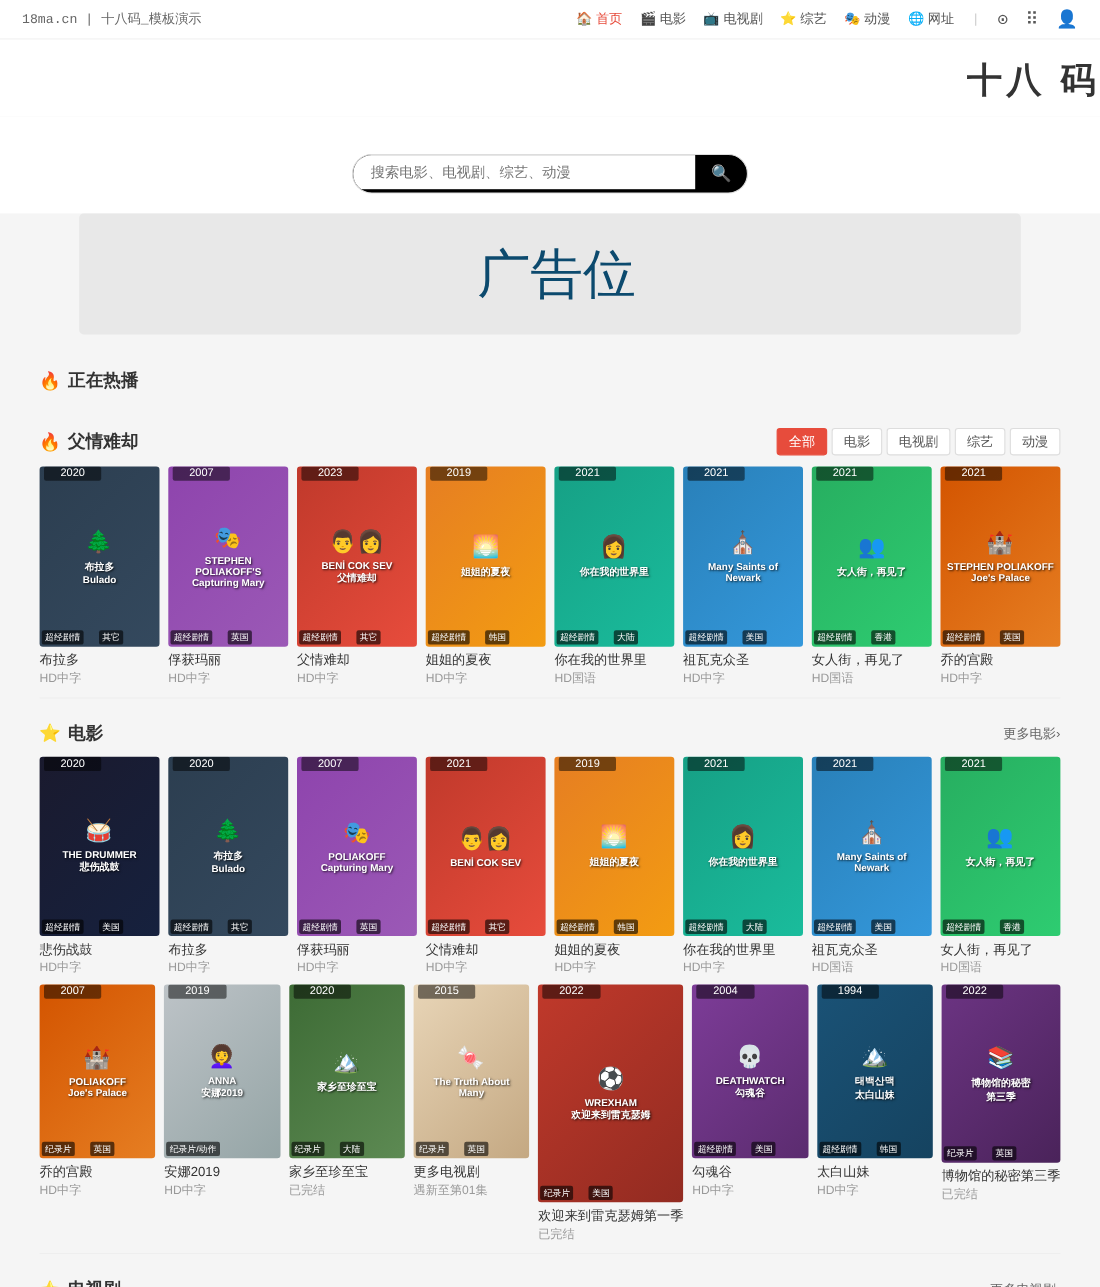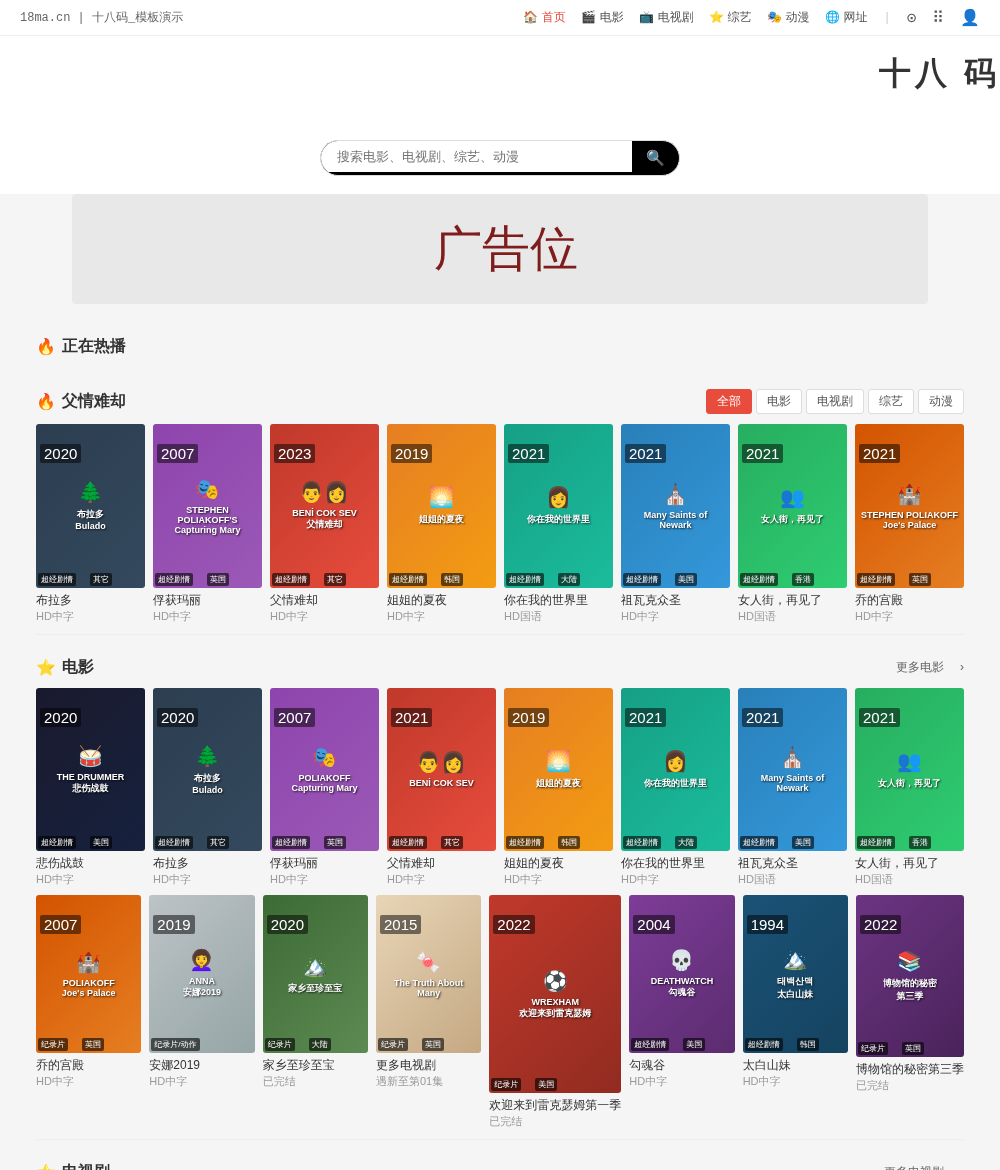--- a/index.html
+++ b/index.html
@@ -21,39 +21,39 @@
     .logo-url { font-size: 13px; color: #999; margin-top: 2px; }
 
     
     .search-area { background: #fff; padding: 10px 0 18px; display: flex; justify-content: center; }
     .search-box { display: flex; align-items: flex-start; border: 1px solid #ddd; border-radius: 20px; overflow: hidden; width: 360px; background: #000000; margin-top: 24px; }
     .search-input { border: none; outline: none; padding: 8px 16px; font-size: 13px; flex: 1; color: #999; }
     .search-btn { background: none; border: none; padding: 8px 14px; cursor: pointer; color: #999; font-size: 15px; }
 
     
     .banner { margin: 0 36px; background: #e8e8e8; height: 110px; display: flex; align-items: center; justify-content: center; border-radius: 4px; }
-    .banner-text { font-size: 48px; color: #7f1d1d; font-weight: 300; margin-left: 12px; }
+    .banner-text { font-size: 48px; color: #0c4a6e; font-weight: 300; margin-left: 12px; }
 
     
     .section { padding: 10px 36px; }
     .section-header { display: flex; align-items: center; justify-content: space-between; margin-bottom: 10px; margin-top: 12px; }
     .section-title { font-size: 16px; font-weight: bold; color: #333; display: flex; align-items: center; gap: 6px; }
     .filter-tabs { display: flex; gap: 4px; align-items: center; }
     .filter-tab { padding: 3px 10px; border-radius: 3px; font-size: 12px; cursor: pointer; color: #555; background: #fff; border: 1px solid #ddd; }
     .filter-tab.active { background: #e74c3c; color: #fff; border-color: #e74c3c; }
-    .more-link { font-size: 12px; color: #666; text-decoration: none; display: flex; align-items: center; gap: 16px; text-align: right; }
+    .more-link { font-size: 12px; color: #666; text-decoration: none; display: flex; align-items: center; gap: 0; text-align: right; }
 
     
     .movie-grid { display: grid; grid-template-columns: repeat(8, 1fr); gap: 8px; }
     .movie-card { position: relative; cursor: pointer; }
     .movie-poster { width: 100%; aspect-ratio: 2/3; background: #ccc; border-radius: 3px; overflow: hidden; position: relative; }
     .movie-info { margin-top: 4px; }
     .movie-title { font-size: 12px; color: #333; white-space: nowrap; overflow: hidden; text-overflow: ellipsis; }
     .movie-sub { font-size: 11px; color: #999; }
-    .badge { position: absolute; top: 20px; left: 4px; background: rgba(0,0,0,0.6); color: #fff; font-size: 15px; padding: 1px 4px; border-radius: 2px; }
+    .badge { position: absolute; top: 0; left: 4px; background: rgba(0,0,0,0.6); color: #fff; font-size: 10px; padding: 1px 15px; border-radius: 2px; }
     .badge-year { background: rgba(0,0,0,0.5); }
     .poster-tags { position: absolute; bottom: 2px; left: 2px; right: 2px; display: flex; gap: 14px; flex-wrap: wrap; }
     .tag { background: rgba(0,0,0,0.6); color: #fff; font-size: 8px; padding: 1px 3px; border-radius: 2px; }
 
     
     .poster-1 { background: linear-gradient(135deg, #2c3e50, #34495e); }
     .poster-2 { background: linear-gradient(135deg, #8e44ad, #9b59b6); }
     .poster-3 { background: linear-gradient(135deg, #c0392b, #e74c3c); }
     .poster-4 { background: linear-gradient(135deg, #e67e22, #f39c12); }
     .poster-5 { background: linear-gradient(135deg, #16a085, #1abc9c); }

